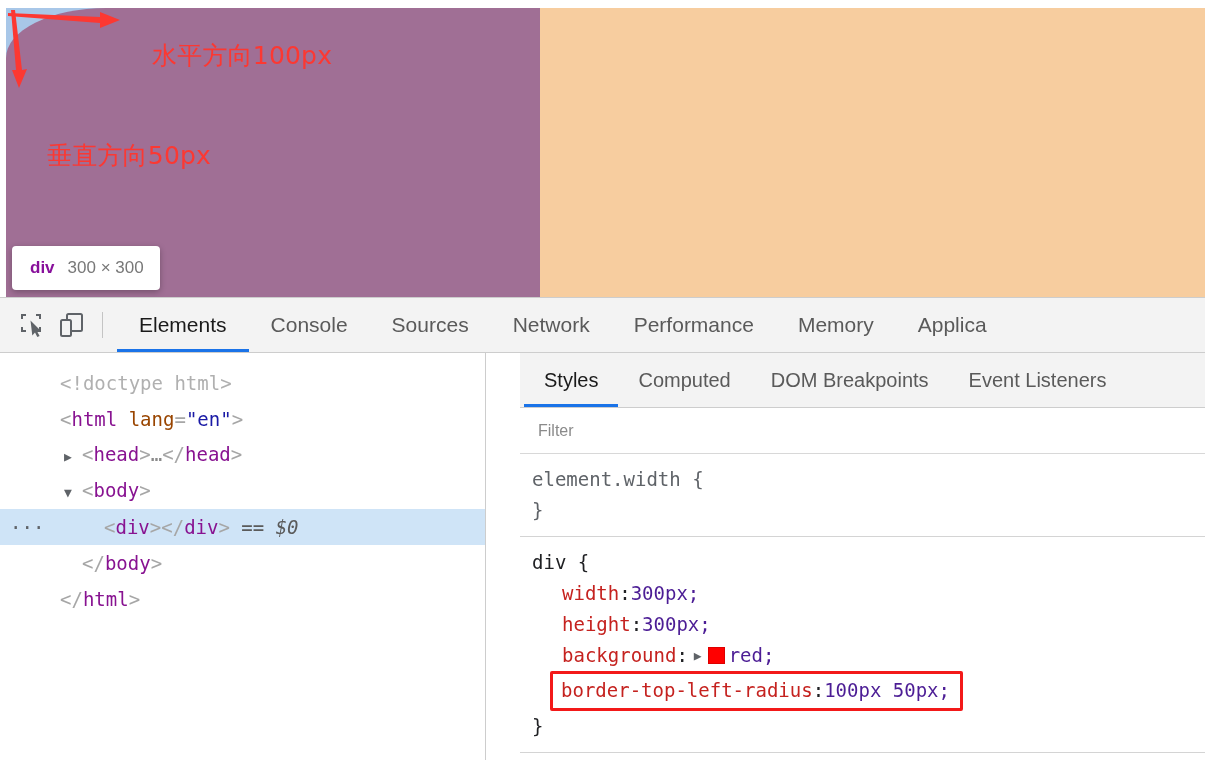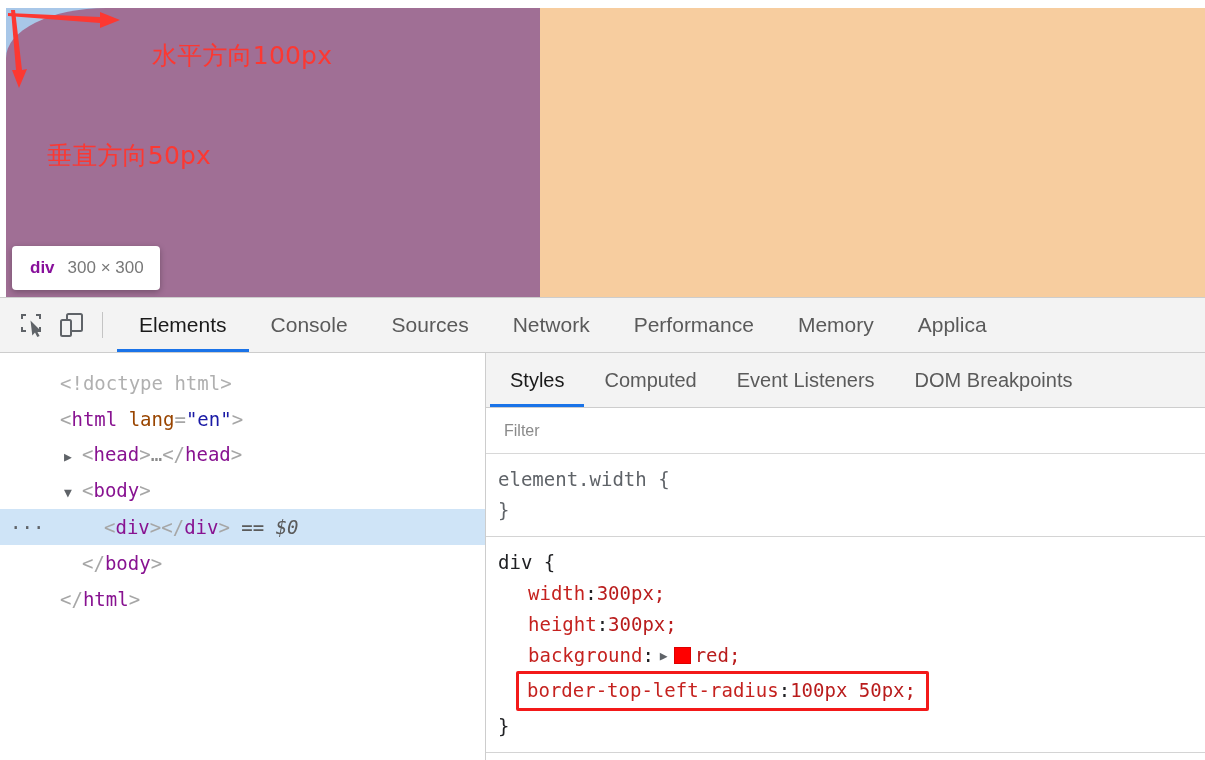--- a/index.html
+++ b/index.html
@@ -118,21 +118,21 @@
     cursor:pointer; white-space:nowrap;
     position:relative;
   }
   .panel-tab.active { color:#1a1a1a; }
   .panel-tab.active::after {
     content:""; position:absolute; left:0; right:0; bottom:0;
     height:3px; background:#1a73e8;
   }
 
   
-  .dt-body { flex:1; display:flex; min-height:0; }
+  .dt-body { flex:1; display:flex; min-height:0;gap:34px; }
 
   
   .dom-tree {
     width:486px; min-width:486px;
     background:#ffffff;
     border-right:1px solid #cdcdcd;
     padding-top:12px;
     overflow:hidden;
     font-family:"DejaVu Sans Mono","Liberation Mono", monospace;
     font-size:19px;
@@ -208,21 +208,21 @@
   }
   .rule-block {
     padding:10px 0 10px 12px;
     border-bottom:1px solid #d4d4d4;
   }
   .rule-block.empty { color:#6e6e6e; }
   .sel-gray { color:#5f6368; }
   .sel-dark { color:#202124; }
   .decl { padding-left:30px; white-space:nowrap; display:flex; align-items:center;}
   .prop { color:#c5221f; }
-  .val  { color:#b91c1c; }
+  .val  { color:#4c1d95; }
   .punct{ color:#202124; }
   .swatch-arrow {
     display:inline-block; color:#5f6368; font-size:13px;
     margin:0 6px 0 6px;
   }
   .color-swatch {
     display:inline-block; width:17px; height:17px;
     background:#ff0000; border:1px solid #00000022;
     vertical-align:-2px; margin-right:4px;
   }
@@ -344,24 +344,24 @@
       <div class="styles-pane">
 
         <div class="styles-tabs">
           <div class="styles-tab active">
               <span>Styles</span>
             </div>
           <div class="styles-tab">
               <span>Computed</span>
             </div>
           <div class="styles-tab">
+              <span>DOM Breakpoints</span>
+            </div>
+          <div class="styles-tab">
               <span>Event Listeners</span>
-            </div>
-          <div class="styles-tab">
-              <span>DOM Breakpoints</span>
             </div>
         </div>
 
         <div class="filter-bar">
           <input class="filter-input" type="text" placeholder="Filter" style="">
         </div>
 
         <div class="rules" id="rules-container">
             <div class="rule-block empty">
               <div><span class="sel-gray">element.width {</span></div>

